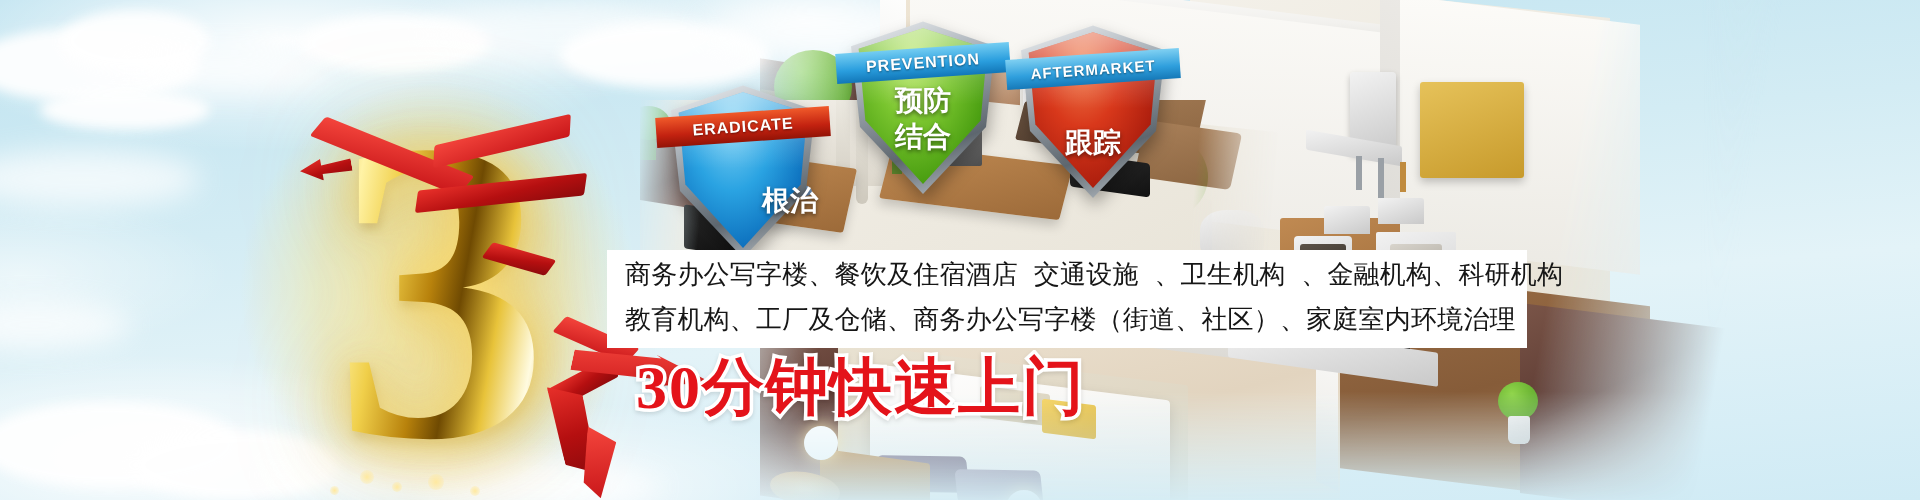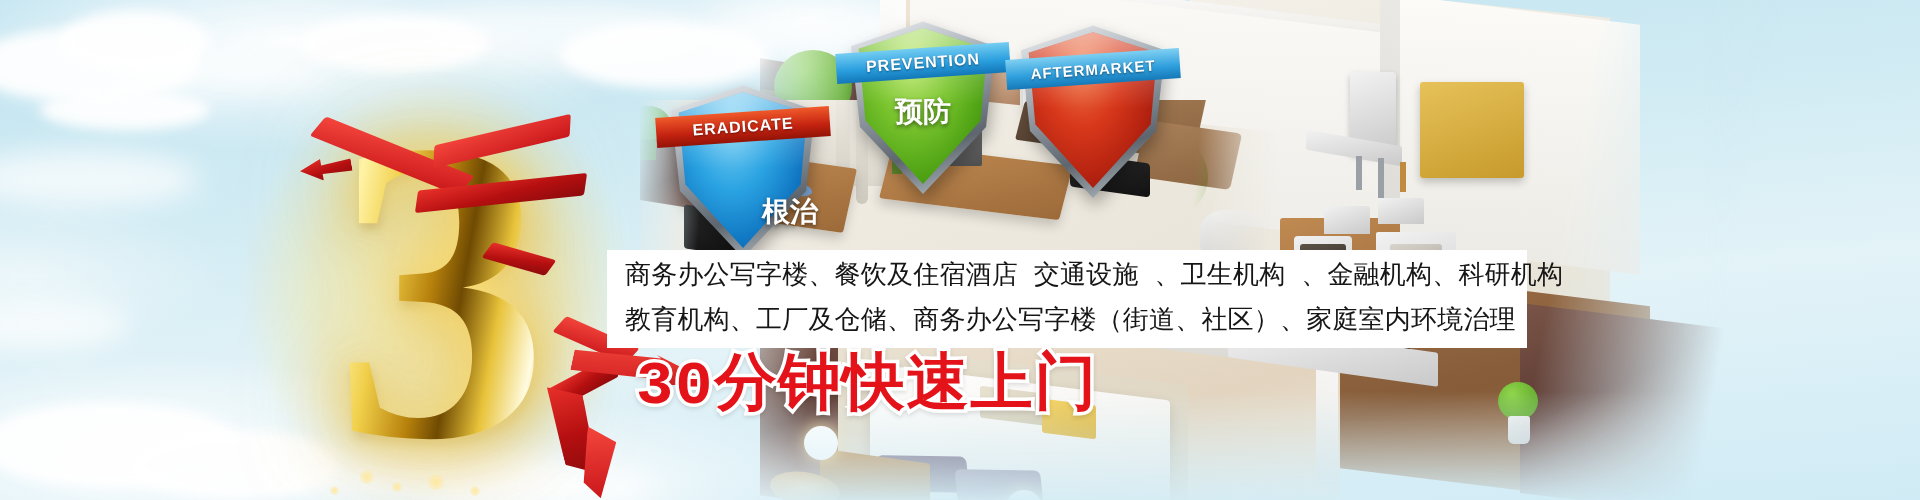--- a/index.html
+++ b/index.html
@@ -98,21 +98,20 @@
     position:absolute;left:-12px;right:-12px;height:30px;
     display:flex;align-items:center;justify-content:center;
     font-weight:700;color:#fff;letter-spacing:1px;
     text-shadow:0 1px 2px rgba(0,0,0,.45);
     transform:rotate(-4deg);
   }
   .shield .cn{
     position:absolute;left:0;right:0;text-align:center;color:#fff;font-weight:700;
     text-shadow:0 2px 4px rgba(0,0,0,.5);
     font-family:Liberation Mono, monospace;
-    margin-top:11px;
   }
   .shield .drop{position:absolute;inset:0;filter:drop-shadow(2px 8px 8px rgba(0,0,0,.3));}
 
   #shield-eradicate{left:668px;top:82px;}
   #shield-eradicate .face{background:radial-gradient(ellipse at 42% 22%,#7fd2f5 0%,#2aa3e2 38%,#0c6fbd 72%,#074a85 100%);}
   #shield-eradicate .banner-strip{top:30px;background:linear-gradient(180deg,#f05a2a,#c32210 60%,#931306);font-size:16px;}
   #shield-eradicate .cn{font-size:28px;}
 
   #shield-prevention{left:848px;top:18px;}
   #shield-prevention .face{background:radial-gradient(ellipse at 42% 22%,#bbe86a 0%,#79c42e 36%,#479c0f 72%,#2f6f08 100%);}
@@ -133,21 +132,21 @@
   }
   .text-panel .ln{
     font-family:Liberation Mono, monospace;
     font-size:26px;line-height:45px;color:#161616;white-space:nowrap;
     letter-spacing:.2px;
   }
 
   
   .headline{
     position:absolute;left:636px;top:356px;
-    font-family:Liberation Mono, monospace;
+    font-family:Liberation Serif, serif;
     font-weight:700;font-size:62px;line-height:1;color:#e4131a;
     letter-spacing:2px;white-space:nowrap;
     -webkit-text-stroke:7px #ffffff;
     paint-order:stroke fill;
     filter:drop-shadow(0 2px 2px rgba(0,0,0,.12));
   }
 </style>
 </head>
 <body>
 
@@ -321,29 +320,31 @@
   </div>
 
   <div class="shield" id="shield-prevention">
     <div class="drop">
       <div class="rim"></div>
       <div class="face"></div>
       <div class="gloss"></div>
     </div>
     <div class="banner-strip">PREVENTION</div>
     <div class="cn" style="top:64px;">预防</div>
+    <div class="cn" style="top:100px;">结合</div>
   </div>
 
   <div class="shield" id="shield-aftermarket">
     <div class="drop">
       <div class="rim"></div>
       <div class="face"></div>
       <div class="gloss"></div>
     </div>
     <div class="banner-strip">AFTERMARKET</div>
+    <div class="cn" style="top:102px;">跟踪</div>
   </div>
 
   <div class="text-panel">
     <div class="ln">商务办公写字楼、餐饮及住宿酒店 交通设施 、卫生机构 、金融机构、科研机构</div>
     <div class="ln">教育机构、工厂及仓储、商务办公写字楼（街道、社区）、家庭室内环境治理</div>
   </div>
 
   <div class="headline">30分钟快速上门</div>
 
 </div>

